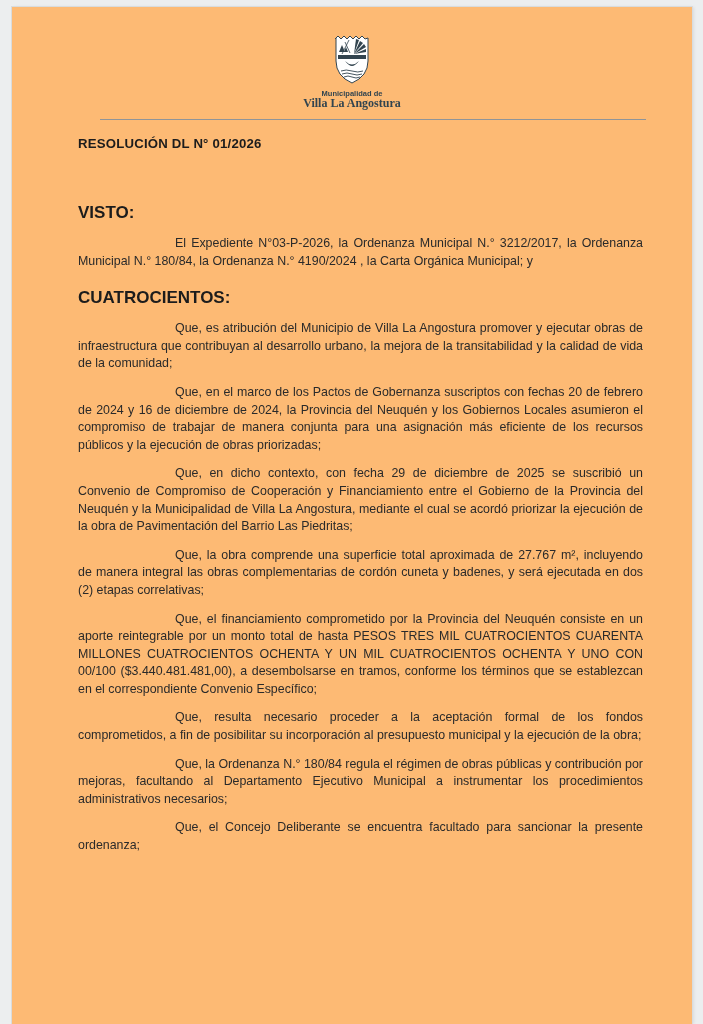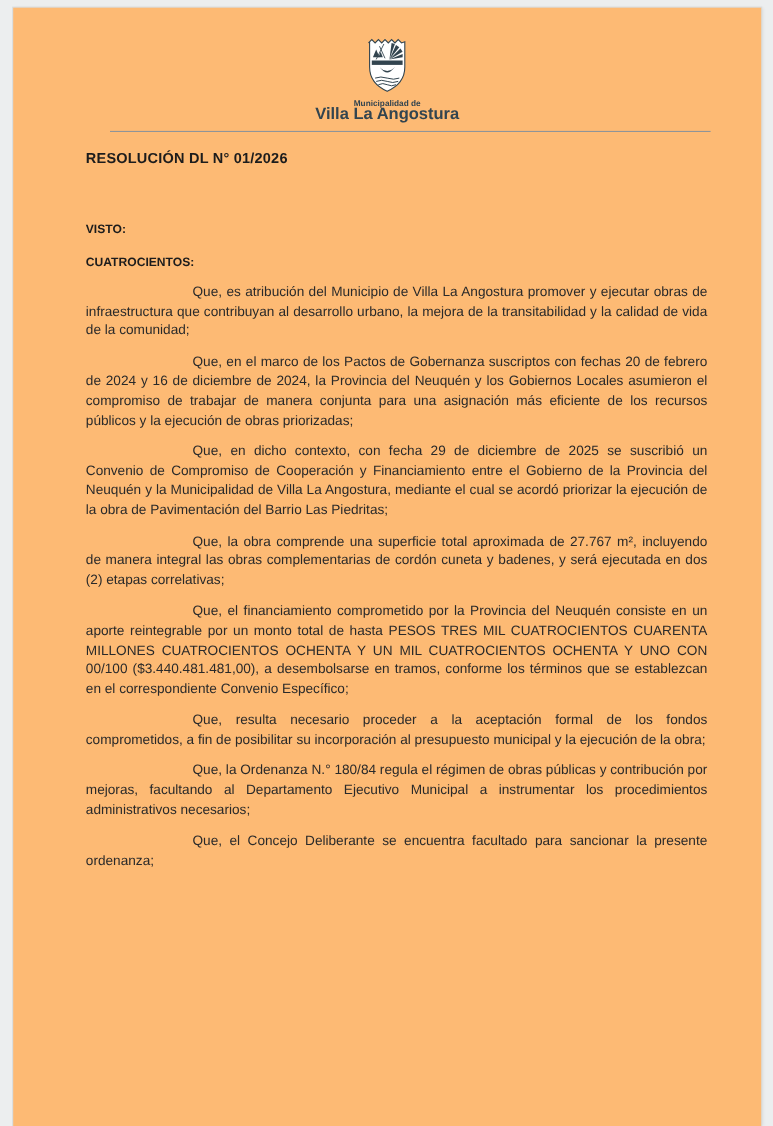--- a/index.html
+++ b/index.html
@@ -17,41 +17,41 @@
     background:#fdba74;
     box-shadow:0 0 0 1px #d9dcdd, 2px 0 3px rgba(0,0,0,0.08);
   }
   .header{
     padding-top:26px;
     text-align:center;
     color:#32444f;
   }
   .crest{display:block;margin:0 auto;}
   .org-line1{font-size:7.5px;font-weight:bold;line-height:9px;margin-top:2px;}
-  .org-line2{font-size:15px;font-weight:bold;line-height:11px;}
+  .org-line2{font-size:12px;font-weight:bold;line-height:11px;font-family:Liberation Serif, serif;}
   .council{font-size:13.5px;font-weight:bold;line-height:16px;margin-top:1px;}
   .rule{
     height:0;
     border-top:1px solid #8f9498;
     margin:10px 0 0 88px;
     width:546px;
   }
   .content{
     padding:16px 49px 0 66px;
   }
   .doc-title{
     font-weight:bold;
     font-size:13.2px;
     letter-spacing:.2px;
     color:#1c1c1c;
     margin:0 0 0 0;
   }
   .section-label{
     font-weight:bold;
-    font-size:11px;
+    font-size:17px;
     color:#1c1c1c;
     margin:0;
   }
   .visto-label{margin-top:52px;}
   .considerando-label{margin-top:18px;}
   p.body-par{
     font-size:12.4px;
     line-height:17.6px;
     text-align:justify;
     text-indent:97px;
@@ -94,20 +94,21 @@
     <div class="org-line1">Municipalidad de</div>
     <div class="org-line2">Villa La Angostura</div>
   </div>
 
   <div class="rule"></div>
 
   <div class="content">
     <div class="doc-title">RESOLUCIÓN DL N° 01/2026</div>
 
     <div class="section-label visto-label">VISTO:</div>
+    <p class="body-par">El Expediente N°03-P-2026, la Ordenanza Municipal N.° 3212/2017, la Ordenanza Municipal N.° 180/84, la Ordenanza N.° 4190/2024 , la Carta Orgánica Municipal; y</p>
 
     <div class="section-label considerando-label">CUATROCIENTOS:</div>
     <p class="body-par">Que, es atribución del Municipio de Villa La Angostura promover y ejecutar obras de infraestructura que contribuyan al desarrollo urbano, la mejora de la transitabilidad y la calidad de vida de la comunidad;</p>
     <p class="body-par">Que, en el marco de los Pactos de Gobernanza suscriptos con fechas 20 de febrero de 2024 y 16 de diciembre de 2024, la Provincia del Neuquén y los Gobiernos Locales asumieron el compromiso de trabajar de manera conjunta para una asignación más eficiente de los recursos públicos y la ejecución de obras priorizadas;</p>
     <p class="body-par">Que, en dicho contexto, con fecha 29 de diciembre de 2025 se suscribió un Convenio de Compromiso de Cooperación y Financiamiento entre el Gobierno de la Provincia del Neuquén y la Municipalidad de Villa La Angostura, mediante el cual se acordó priorizar la ejecución de la obra de Pavimentación del Barrio Las Piedritas;</p>
     <p class="body-par">Que, la obra comprende una superficie total aproximada de 27.767 m², incluyendo de manera integral las obras complementarias de cordón cuneta y badenes, y será ejecutada en dos (2) etapas correlativas;</p>
     <p class="body-par">Que, el financiamiento comprometido por la Provincia del Neuquén consiste en un aporte reintegrable por un monto total de hasta PESOS TRES MIL CUATROCIENTOS CUARENTA MILLONES CUATROCIENTOS OCHENTA Y UN MIL CUATROCIENTOS OCHENTA Y UNO CON 00/100 ($3.440.481.481,00), a desembolsarse en tramos, conforme los términos que se establezcan en el correspondiente Convenio Específico;</p>
     <p class="body-par">Que, resulta necesario proceder a la aceptación formal de los fondos comprometidos, a fin de posibilitar su incorporación al presupuesto municipal y la ejecución de la obra;</p>
     <p class="body-par">Que, la Ordenanza N.° 180/84 regula el régimen de obras públicas y contribución por mejoras, facultando al Departamento Ejecutivo Municipal a instrumentar los procedimientos administrativos necesarios;</p>
     <p class="body-par">Que, el Concejo Deliberante se encuentra facultado para sancionar la presente ordenanza;</p>

